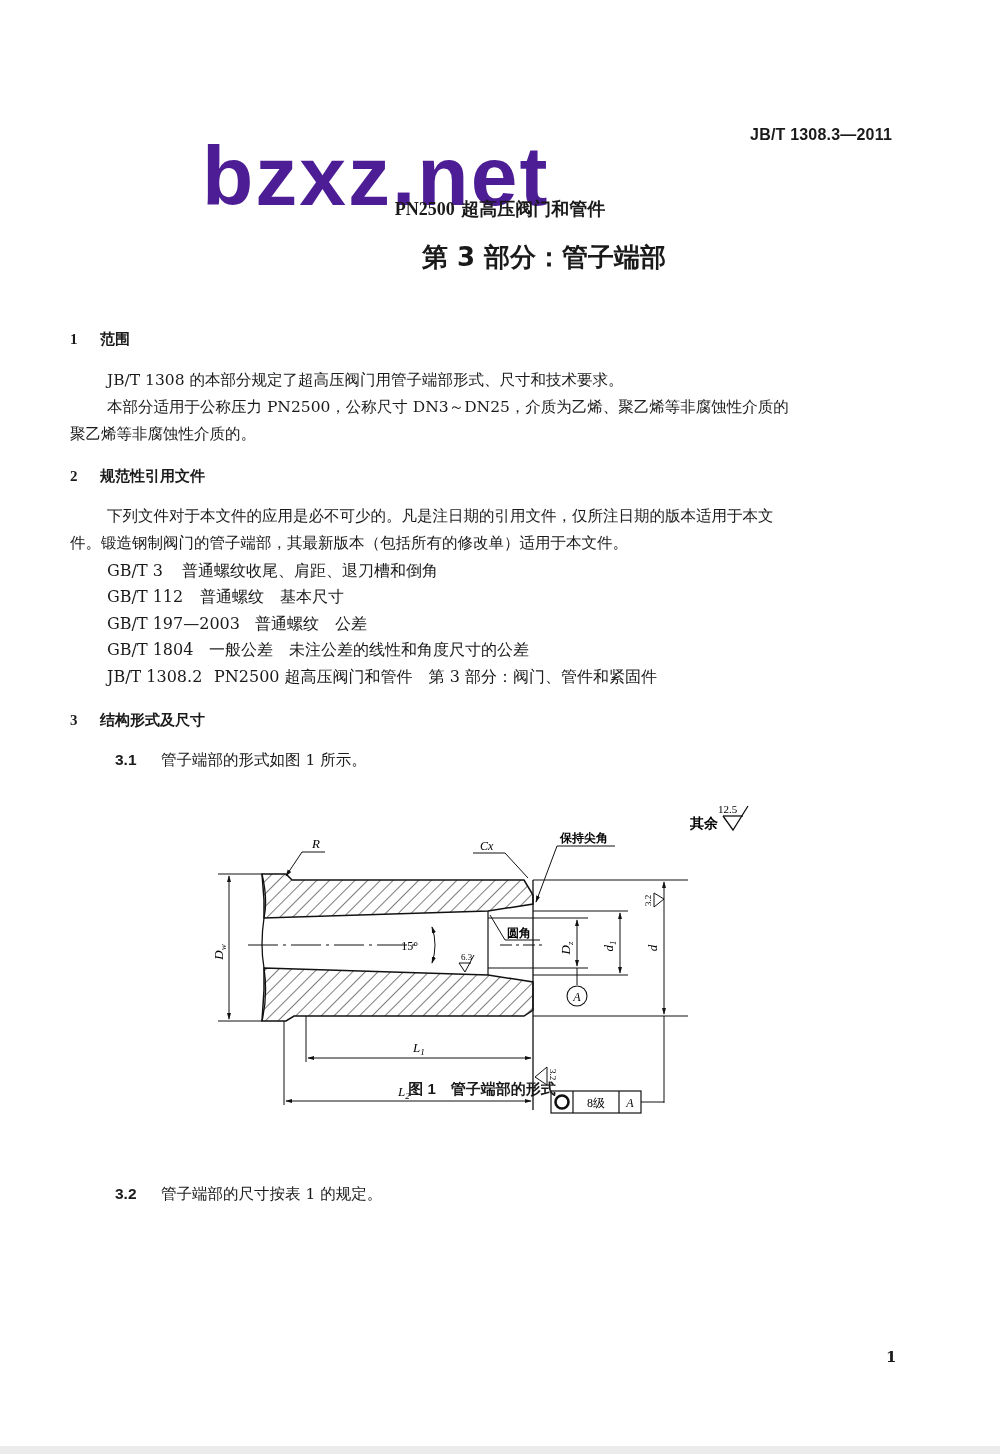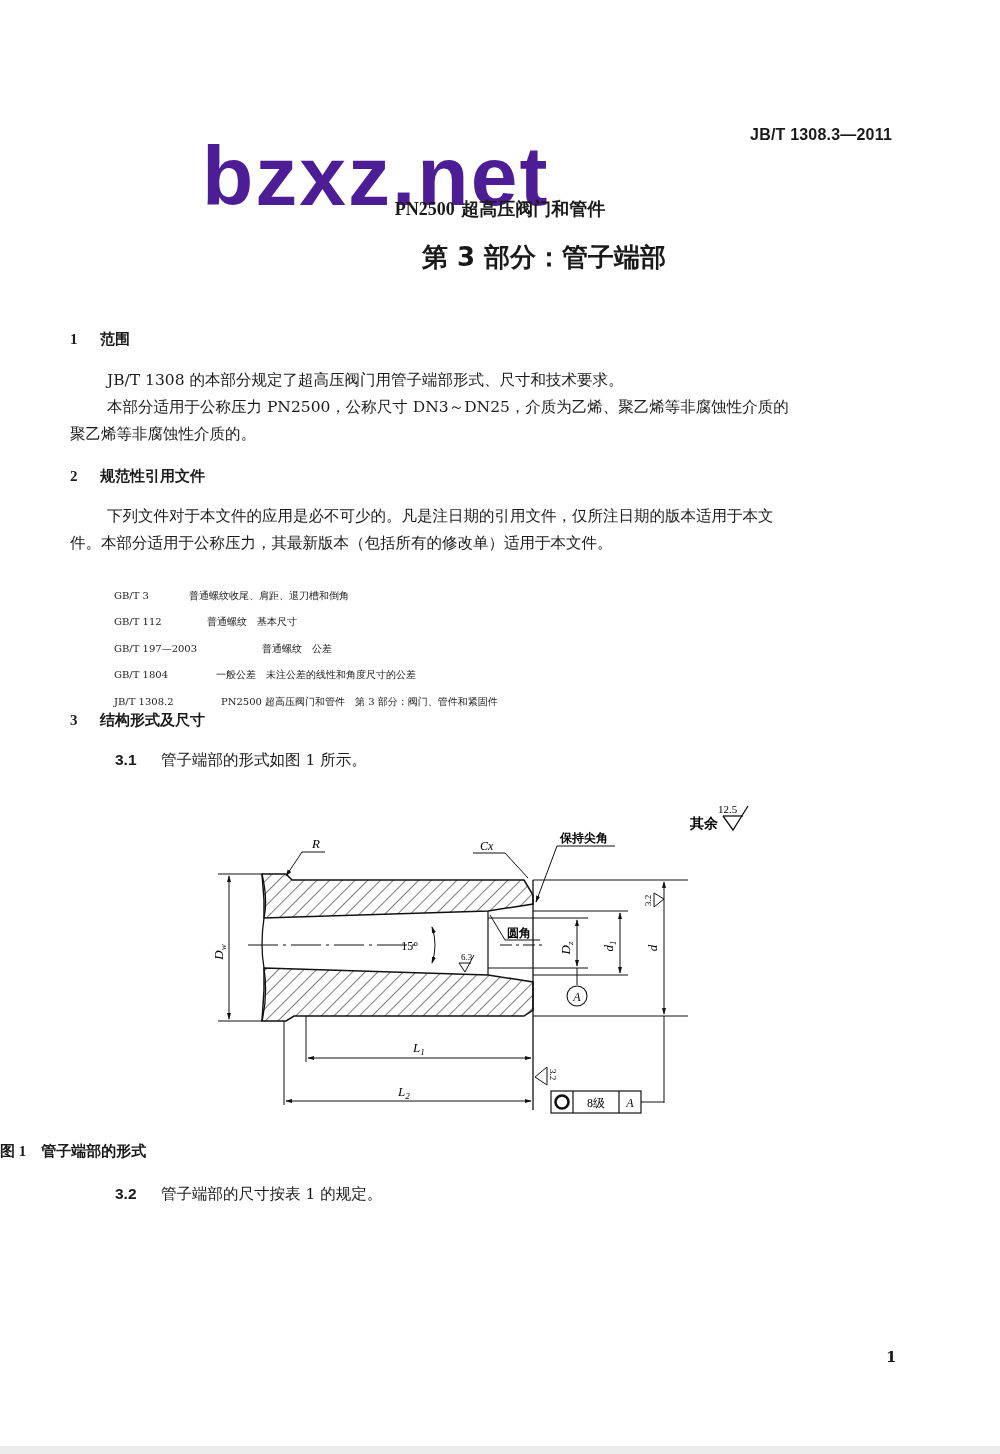--- a/index.html
+++ b/index.html
@@ -13,26 +13,26 @@
   .title1 { position: absolute; left: 0; width: 1000px; top: 197px; text-align: center;
             font-family: "DejaVu Sans", sans-serif; font-weight: bold; font-size: 18px; }
   .title1 .pn { font-family: "Liberation Serif", serif; font-weight: bold; }
   .title2 { position: absolute; left: 0; width: 1000px; top: 240px; text-align: center;
             font-family: "DejaVu Sans", sans-serif; font-weight: bold; font-size: 26px; margin-left: 44px; }
   .h { position: absolute; left: 70px; font-family: Liberation Serif, serif; font-weight: bold; font-size: 15px; }
   .h .num { display: inline-block; width: 30px; }
   .p { position: absolute; font-size: 15.5px; line-height: 26px; white-space: nowrap; }
   .ind { left: 107px; }
   .full { left: 70px; }
-  .ref { position: absolute; left: 114px; font-size: 10px; white-space: nowrap; margin-top: 28px; }
+  .ref { position: absolute; left: 107px; font-size: 16px; white-space: nowrap; }
   .ref .code { display: inline-block; }
   .sub { position: absolute; left: 70px; font-size: 15.5px; white-space: nowrap; }
   .sub .num { font-family: "Liberation Sans", sans-serif; font-weight: bold; display: inline-block; width: 46px; margin-left: 45px; }
-  .fig-caption { position: absolute; left: 0; width: 964px; top: 1142px; 
-                 font-family: Liberation Serif, serif; font-weight: bold; font-size: 15px; }
+  .fig-caption { position: absolute; left: 0; width: 964px; top: 1080px; text-align: center;
+                 font-family: Liberation Sans, sans-serif; font-weight: bold; font-size: 15px; }
   .page-num { position: absolute; left: 886px; top: 1348px; font-size: 15px; font-weight: bold; }
   svg.drawing { position: absolute; left: 200px; top: 795px; }
   svg text { font-family: "Liberation Serif", serif; }
 </style>
 </head>
 <body>
 
 <div class="std-code">JB/T 1308.3—2011</div>
 <div class="watermark">bzxz.net</div>
 
@@ -43,21 +43,21 @@
   <span class="num">1</span><span>范围</span>
 </div>
 <div class="p ind" style="top:367px">JB/T 1308 的本部分规定了超高压阀门用管子端部形式、尺寸和技术要求。</div>
 <div class="p ind" style="top:394px">本部分适用于公称压力 PN2500，公称尺寸 DN3～DN25，介质为乙烯、聚乙烯等非腐蚀性介质的</div>
 <div class="p full" style="top:421px">聚乙烯等非腐蚀性介质的。</div>
 
 <div class="h" style="top:467px">
   <span class="num">2</span><span>规范性引用文件</span>
 </div>
 <div class="p ind" style="top:503px">下列文件对于本文件的应用是必不可少的。凡是注日期的引用文件，仅所注日期的版本适用于本文</div>
-<div class="p full" style="top:530px">件。本部分适用于公称压力，其最新版本（包括所有的修改单）适用于本文件。</div>
+<div class="p full" style="top:530px">件。锻造钢制阀门的管子端部，其最新版本（包括所有的修改单）适用于本文件。</div>
 
 <div class="ref" style="top:561px">
   <span class="code" style="width:75px">GB/T 3</span><span>普通螺纹收尾、肩距、退刀槽和倒角</span>
 </div>
 <div class="ref" style="top:587px">
   <span class="code" style="width:93px">GB/T 112</span><span>普通螺纹　基本尺寸</span>
 </div>
 <div class="ref" style="top:614px">
   <span class="code" style="width:148px">GB/T 197—2003</span><span>普通螺纹　公差</span>
 </div>

